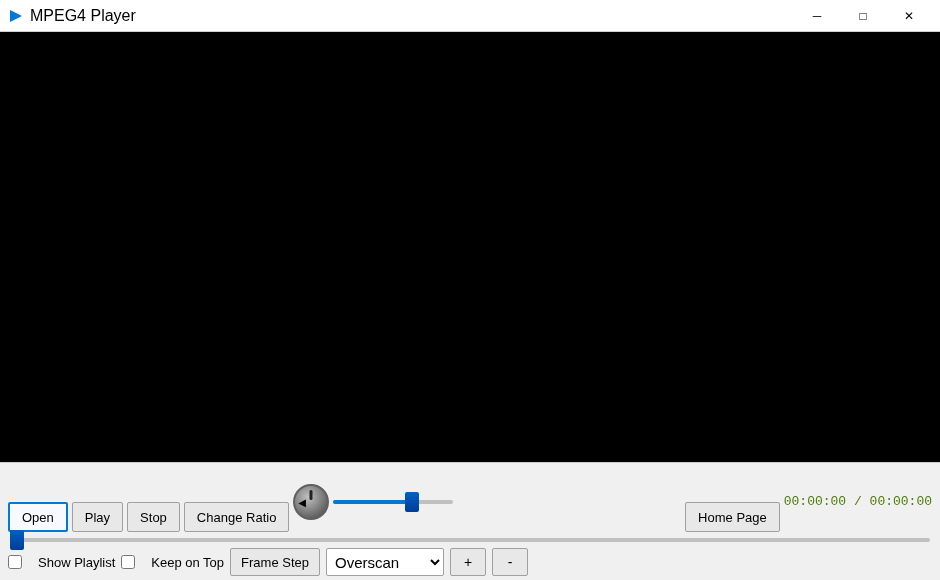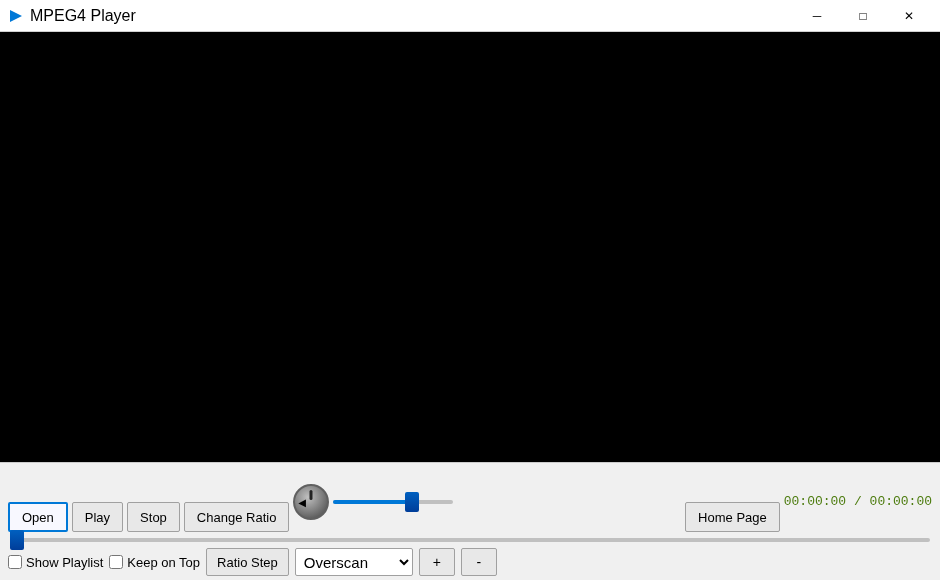--- a/index.html
+++ b/index.html
@@ -224,21 +224,21 @@
     
     .secondary-controls {
       display: flex;
       align-items: center;
       gap: 6px;
     }
 
     .checkbox-label {
       display: flex;
       align-items: center;
-      gap: 4px;
+      gap: 16px;
       cursor: pointer;
       white-space: nowrap;
       font-size: 13px;
     }
 
     .checkbox-label input[type="checkbox"] {
       width: 14px;
       height: 14px;
       cursor: pointer;
     }
@@ -333,21 +333,21 @@
     <label class="checkbox-label">
       <input type="checkbox" style="">
       <span>Show Playlist</span>
     </label>
 
     <label class="checkbox-label">
       <input type="checkbox" style="">
       <span>Keep on Top</span>
     </label>
 
-    <button class="small-btn">Ratio Step</button>
+    <button class="small-btn">Frame Step</button>
 
     <select class="select-dropdown">
       <option>Overscan</option>
       <option>No Overscan</option>
     </select>
 
     <button class="plus-btn small-btn">+</button>
     <button class="minus-btn small-btn">-</button>
 
   </div>

